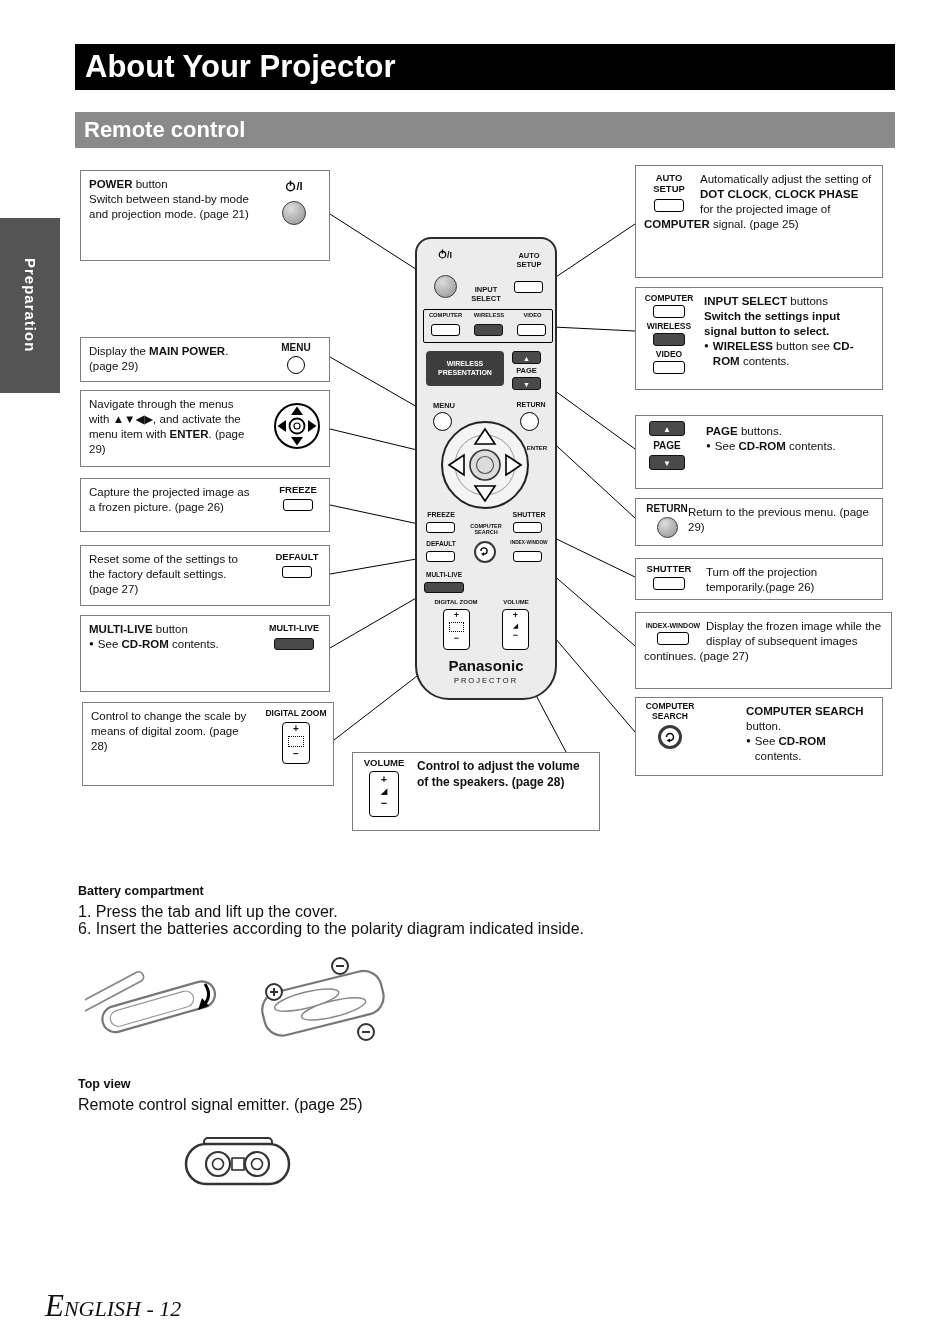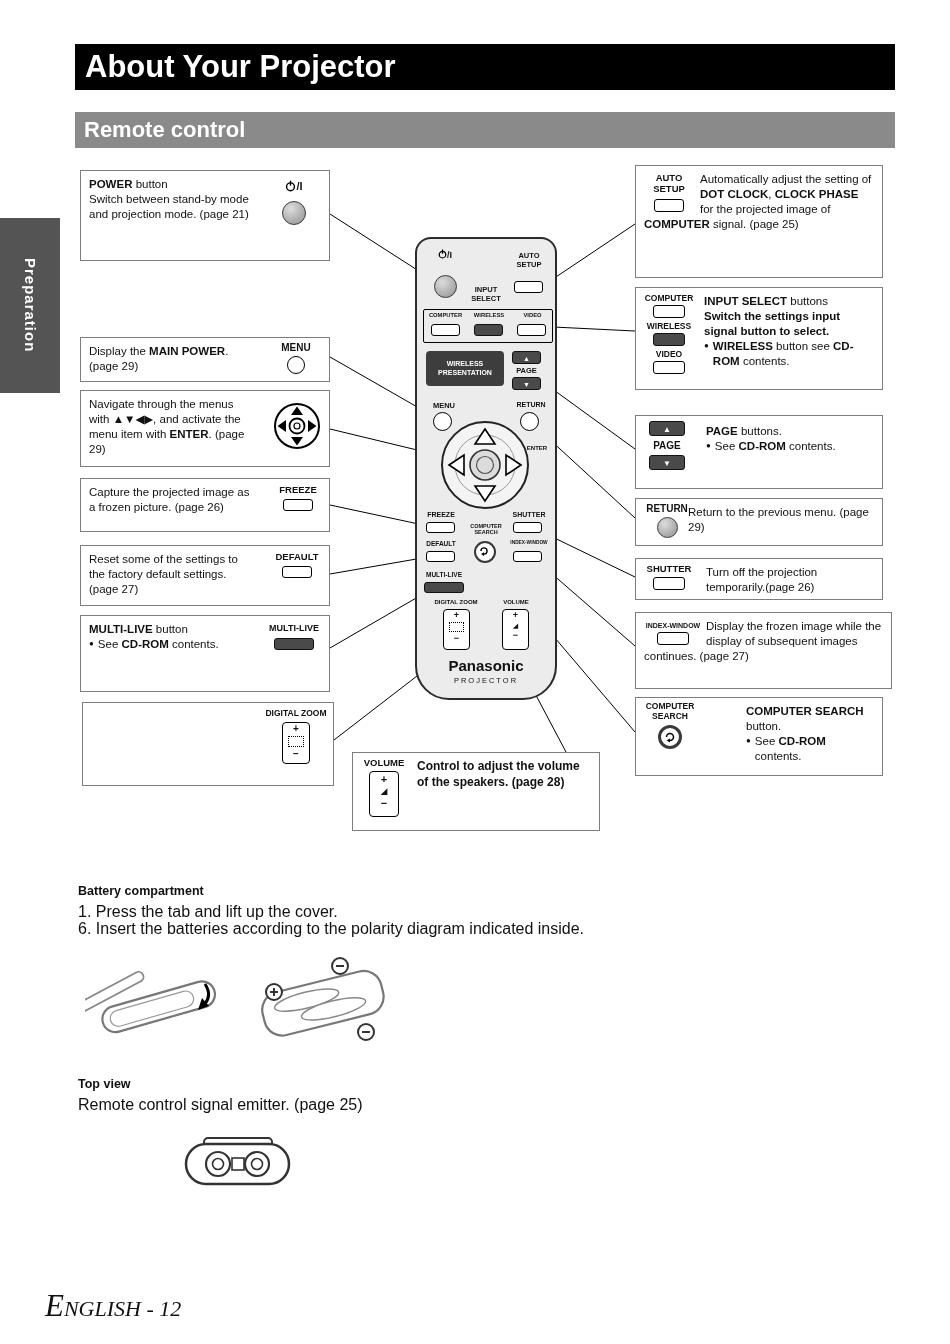--- a/index.html
+++ b/index.html
@@ -131,20 +131,21 @@
           <span><span>See </span><span class="b">CD-ROM</span><span> contents.</span></span>
         </div>
     </div>
     <div class="iconcol" style="right:4px;top:7px;width:62px">
       <div style="font-size:9px;font-weight:bold">MULTI-LIVE</div>
       <span class="btn-dark" style="width:40px;height:12px;margin:3px auto 0"></span>
     </div>
   </div>
 
   <div class="box" style="left:82px;top:702px;width:252px;height:84px">
+    <div style="width:156px">Control to change the scale by means of digital zoom. (page 28)</div>
     <div class="iconcol" style="right:5px;top:5px;width:64px">
       <div style="font-size:8.5px;font-weight:bold">DIGITAL ZOOM</div>
       <div style="width:28px;height:42px;border:1.5px solid #000;border-radius:4px;margin:3px auto 0;background:#fff;box-sizing:border-box;text-align:center">
         <div style="font-size:10px;font-weight:bold;line-height:12px">+</div>
         <div style="width:14px;height:9px;border:1px dotted #000;margin:1px auto"></div>
         <div style="font-size:10px;font-weight:bold;line-height:12px">−</div>
       </div>
     </div>
   </div>
 

